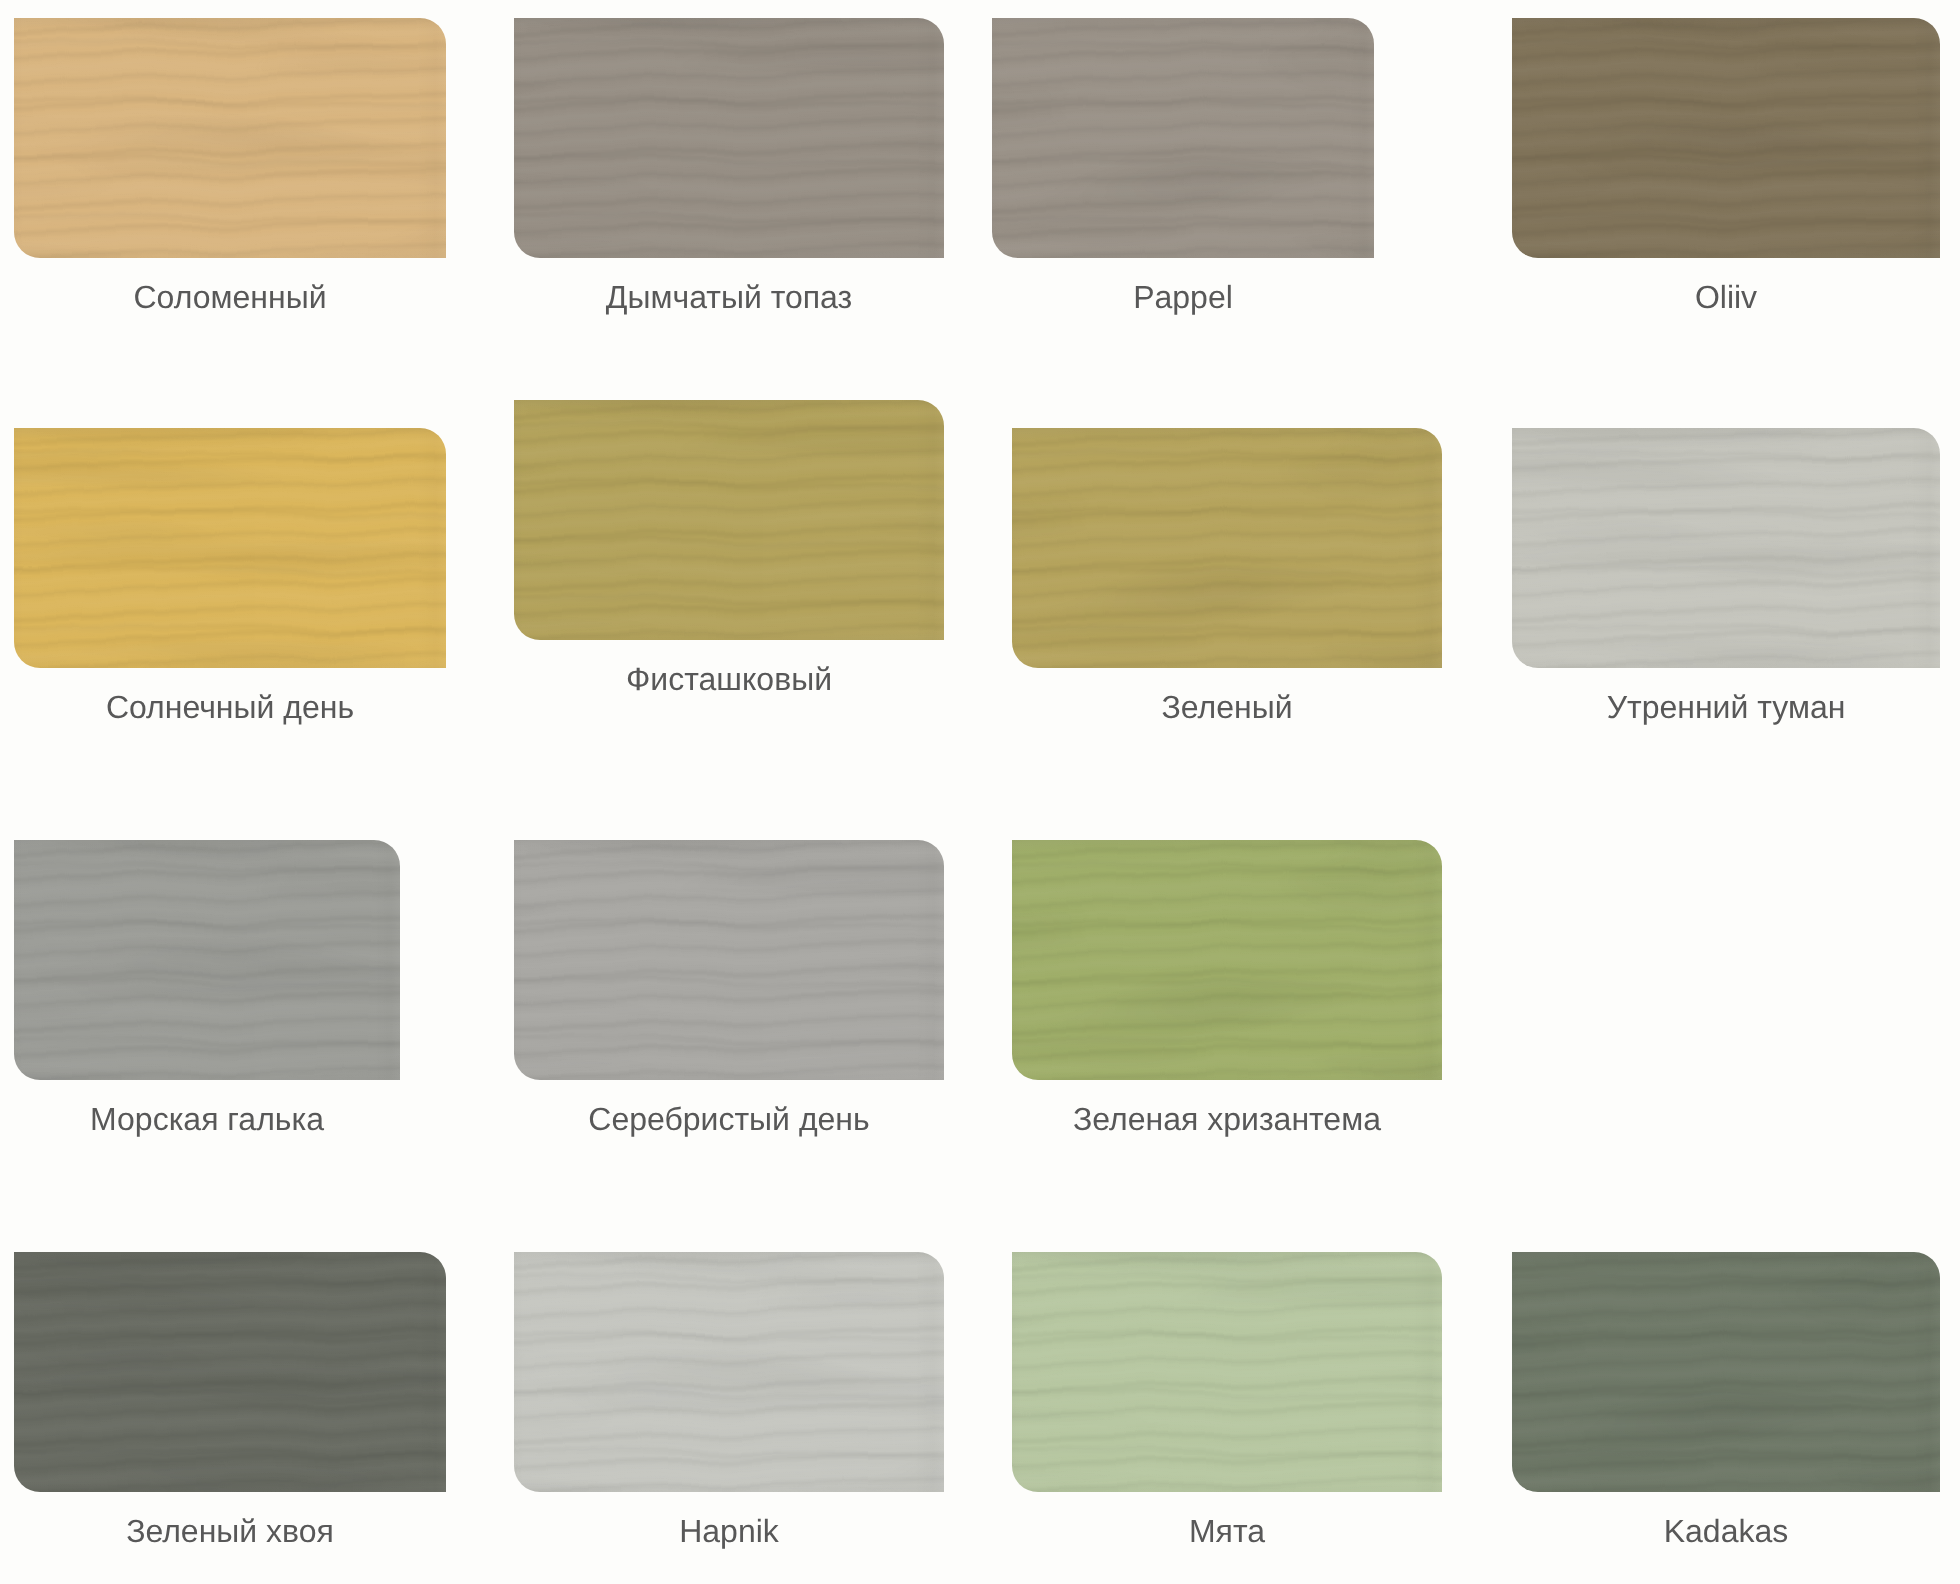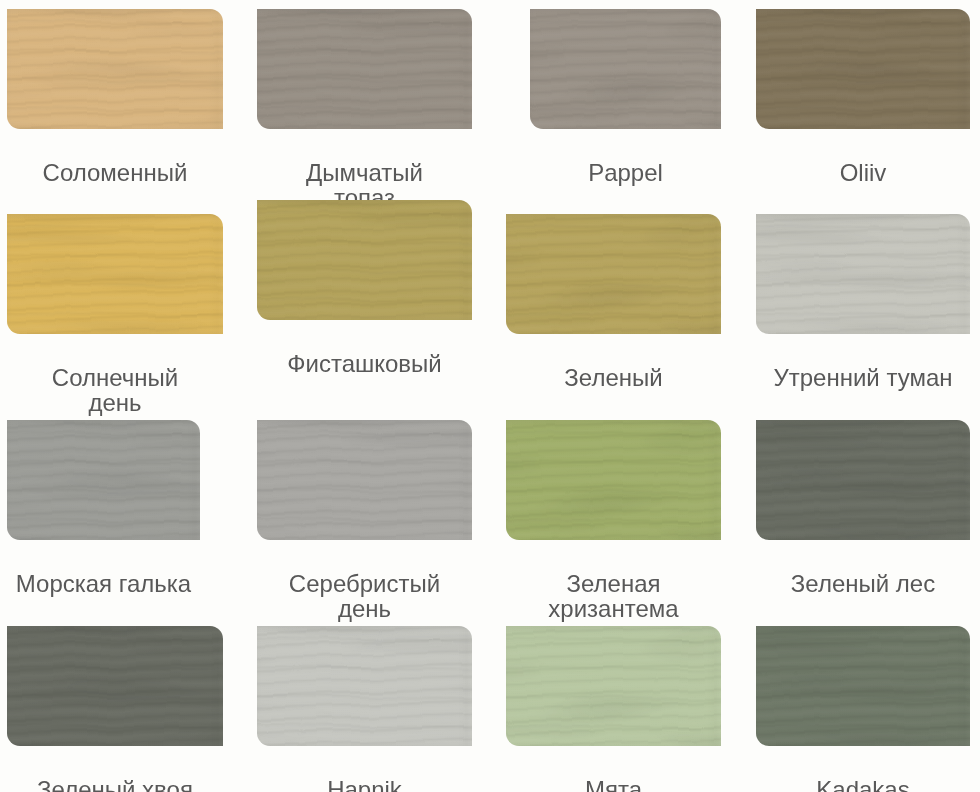--- a/index.html
+++ b/index.html
@@ -22,21 +22,21 @@
         rgba(255,255,255,0.024) 16px, rgba(0,0,0,0) 29px);
   }
   .shade{position:absolute;left:0;top:0;right:0;bottom:0;
     background:
       linear-gradient(to bottom, rgba(0,0,0,0.045) 0px, rgba(0,0,0,0) 7px,
                rgba(0,0,0,0) 96%, rgba(0,0,0,0.025) 100%),
       linear-gradient(to right, rgba(0,0,0,0.012) 0px, rgba(0,0,0,0) 5px,
                rgba(0,0,0,0) 93%, rgba(0,0,0,0.016) 97.5%, rgba(255,255,255,0.016) 100%);
   }
   .label{margin:0 auto;width:184px;text-align:center;
-         font-size:24px;line-height:24.7px;color:#585858;padding-top:32px;
+         font-size:16px;line-height:24.7px;color:#585858;padding-top:9px;
          -webkit-font-smoothing:antialiased;
          transform:translateZ(0);will-change:opacity;opacity:0.999;}
   .defs{position:absolute;width:0;height:0;overflow:hidden;}
 
   .cell:nth-child(4n+1) .soft{filter:url(#soft0);}
   .cell:nth-child(4n+2) .soft{filter:url(#soft1);}
   .cell:nth-child(4n+3) .soft{filter:url(#soft2);}
   .cell:nth-child(4n+4) .soft{filter:url(#soft3);}
   .cell:nth-child(4n+1) .warp{filter:url(#warp0);}
   .cell:nth-child(4n+2) .warp{filter:url(#warp1);}
@@ -97,21 +97,21 @@
   <div class="cell" style="left:257px;top:9px;width:215px">
     <div class="swatch" style="background-color: rgb(150, 142, 132);">
       <div class="layer soft"></div>
       <div class="layer warp">
         <div class="lines"></div>
       </div>
       <div class="shade"></div>
     </div>
     <div class="label">Дымчатый топаз</div>
   </div>
-  <div class="cell" style="left:530px;top:9px;width:191px">
+  <div class="cell" style="left:496px;top:9px;width:191px">
     <div class="swatch" style="background-color: rgb(153, 145, 135);">
       <div class="layer soft"></div>
       <div class="layer warp">
         <div class="lines"></div>
       </div>
       <div class="shade"></div>
     </div>
     <div class="label">Pappel</div>
   </div>
   <div class="cell" style="left:7px;top:214px;width:216px">
@@ -187,30 +187,20 @@
   <div class="cell" style="left:506px;top:420px;width:215px">
     <div class="swatch" style="background-color: rgb(159, 174, 105);">
       <div class="layer soft"></div>
       <div class="layer warp">
         <div class="lines"></div>
       </div>
       <div class="shade"></div>
     </div>
     <div class="label">Зеленая хризантема</div>
   </div>
-  <div class="cell" style="left:756px;top:420px;width:214px">
-    <div class="swatch" style="background-color: rgb(103, 107, 97);">
-      <div class="layer soft"></div>
-      <div class="layer warp">
-        <div class="lines"></div>
-      </div>
-      <div class="shade"></div>
-    </div>
-    <div class="label">Зеленый лес</div>
-  </div>
   <div class="cell" style="left:7px;top:626px;width:216px">
     <div class="swatch" style="background-color: rgb(103, 106, 97);">
       <div class="layer soft"></div>
       <div class="layer warp">
         <div class="lines"></div>
       </div>
       <div class="shade"></div>
     </div>
     <div class="label">Зеленый хвоя</div>
   </div>

